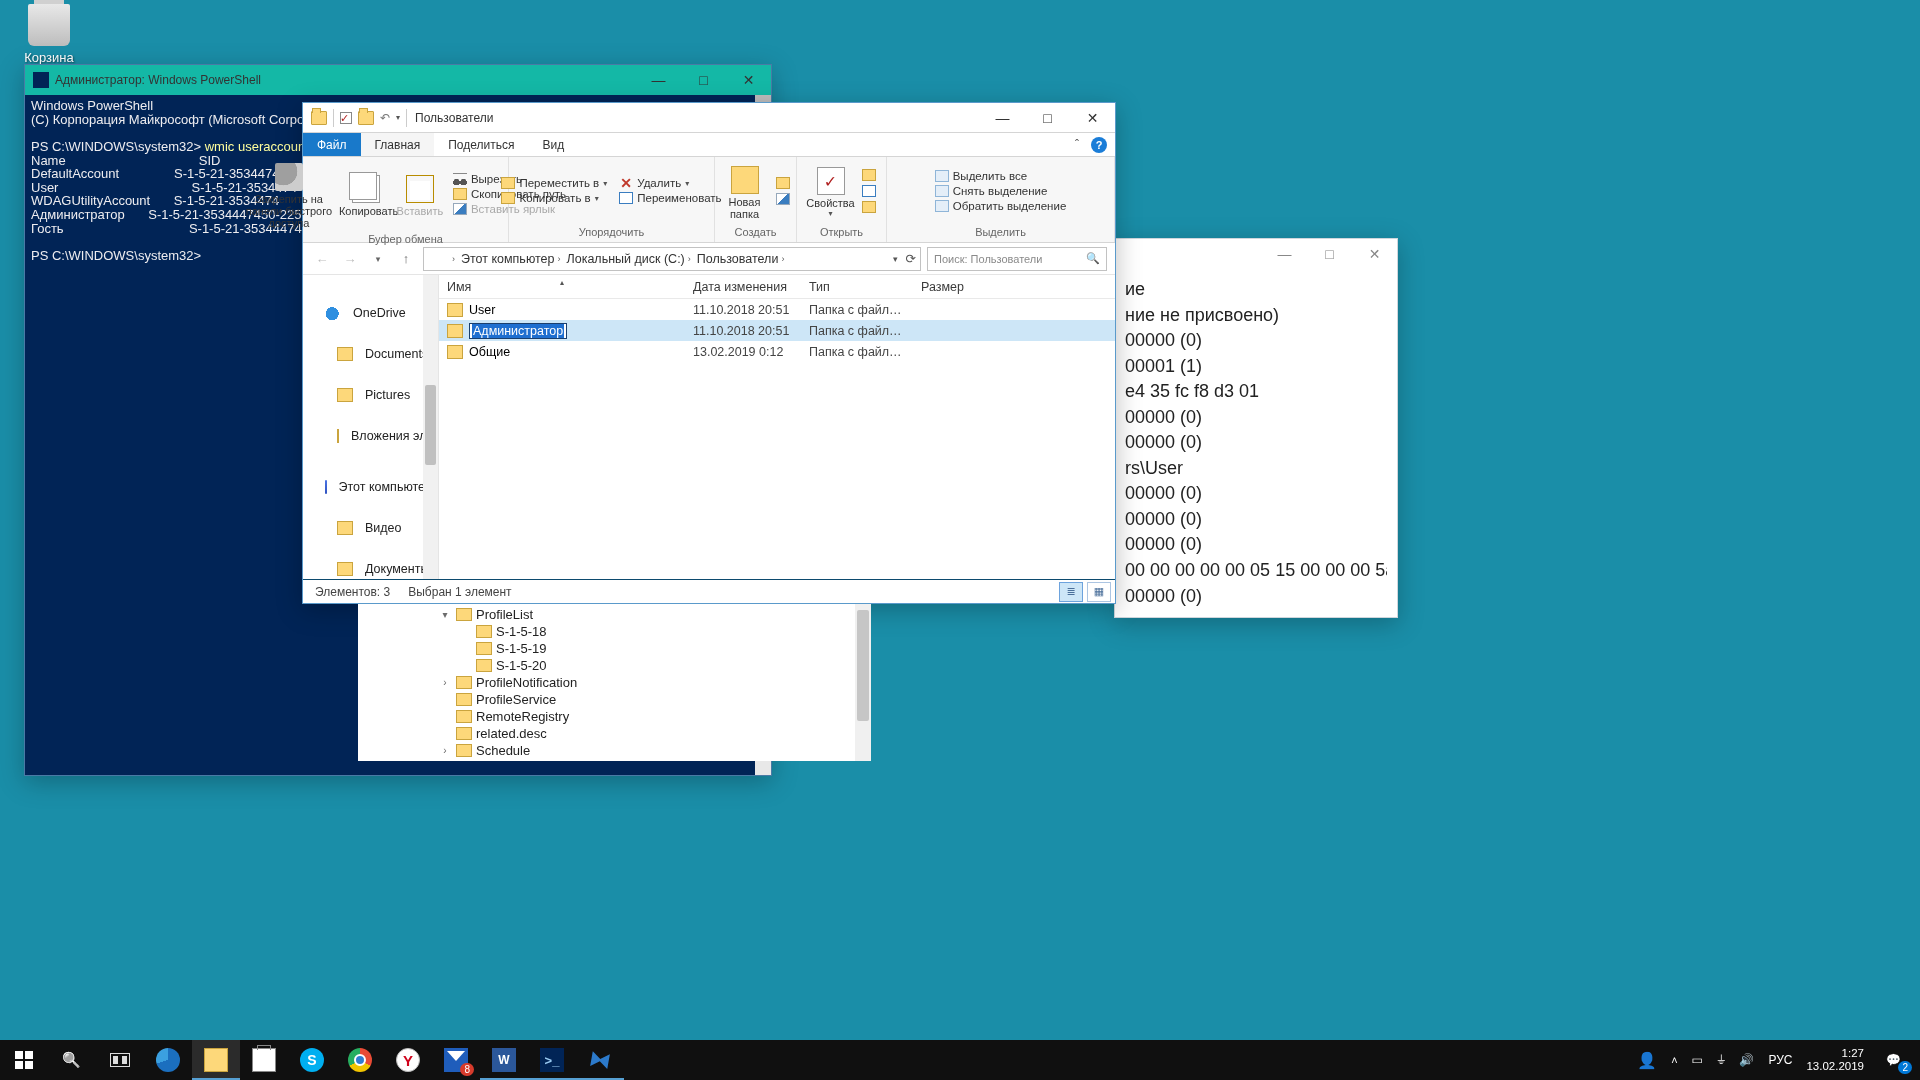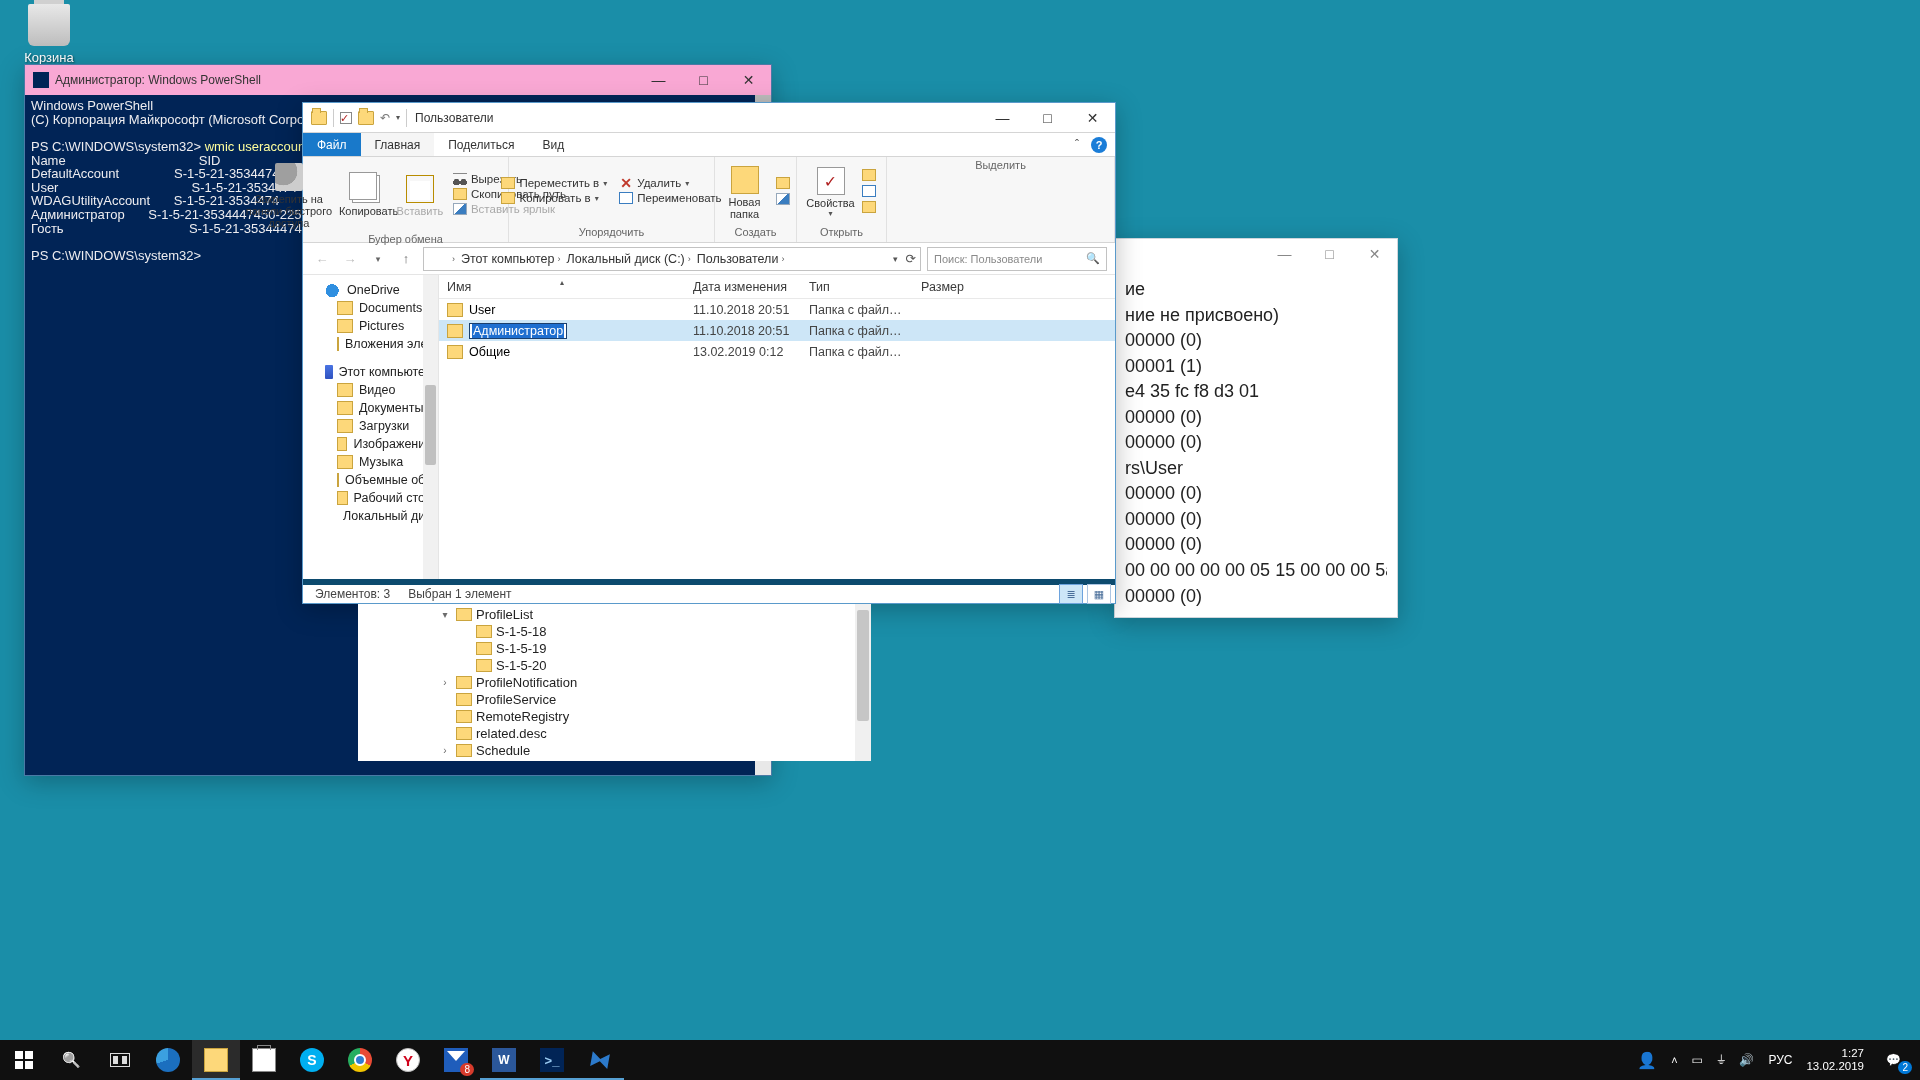--- a/index.html
+++ b/index.html
@@ -14,21 +14,21 @@
   
   .win { position: absolute; background: #fff; border: 1px solid #5a9acb; box-shadow: 0 6px 24px rgba(0,0,0,.25); display: flex; flex-direction: column; }
   .titlebar { height: 30px; display: flex; align-items: center; padding-left: 8px; font-size: 12px; color: #333; }
   .titlebar .ttl-icon { width: 16px; height: 16px; margin-right: 6px; display:inline-block; }
   .titlebar .title-text { flex: 1; }
   .winbtns { display: flex; }
   .winbtn { width: 45px; height: 30px; display:flex; align-items:center; justify-content:center; font-size:14px; color:#333; cursor:default; }
 
   
   .ps { left: 24px; top: 64px; width: 748px; height: 712px; border-color:#4a7aa5; }
-  .ps .titlebar { background:#f9a8d4; }
+  .ps .titlebar { background:#14b8a6; }
   .ps-body { flex:1; background:#012456; color:#eeedf0; font-family:Consolas,monospace; font-size:13px; padding:4px 6px; line-height:1.05; white-space:pre; overflow:hidden; position:relative; }
   .ps-cmd { color:#fefe9d; }
   .ps-scroll { position:absolute; right:0; top:0; bottom:0; width:16px; background:#e8e8e8; }
   .ps-scroll .thumb { position:absolute; top:0; left:0; right:0; height:40px; background:#bdbdbd; }
 
   
   .ex { left: 302px; top: 102px; width: 814px; height: 502px; }
   .ex .titlebar { background:#fff; border-bottom:1px solid #d5d5d5; }
   .qat { display:flex; align-items:center; gap:6px; }
   .qat .folder-ico { width:16px; height:14px; background:#fdd87a; border:1px solid #caa43e; border-radius:1px; position:relative; }
@@ -80,21 +80,21 @@
   .crumb { display:flex; align-items:center; padding:0 3px; }
   .crumb .car { font-size:9px; color:#555; margin-left:3px; }
   .addr-actions { display:flex; align-items:center; padding:0 4px; color:#555; gap:8px; }
   .search { width:180px; height:24px; border:1px solid #c2c2c2; display:flex; align-items:center; padding:0 6px; color:#8a8a8a; font-size:11px; }
   .search .mag{ margin-left:auto; }
 
   .ex-body { flex:1; display:flex; min-height:0; }
   .nav-pane { width:136px; border-right:1px solid #e5e5e5; overflow-y:auto; font-size:12.5px; color:#222; padding:6px 0; position:relative; }
   .nav-scroll { position:absolute; right:0; top:0; bottom:0; width:15px; background:#f1f1f1; }
   .nav-scroll .nthumb { position:absolute; left:2px; right:2px; top:110px; height:80px; background:#c0c0c0; border-radius:2px; }
-  .nav-item { padding:2px 6px 2px 22px; display:flex; align-items:center; gap:6px; white-space:nowrap; }
+  .nav-item { padding:2px 6px 2px 22px; display:flex; align-items:center; gap:12px; white-space:nowrap;margin-top:23px; }
   .nav-ico { width:16px; height:14px; }
   .ni-cloud { background:radial-gradient(circle at 45% 55%, #2f8fe0 0 55%, transparent 56%); }
   .ni-folder { background:#fdd87a; border:1px solid #caa43e; }
   .ni-pc { background:linear-gradient(#4a74e3,#2f52c0); border-radius:1px; }
   .ni-disk { background:linear-gradient(#cfd6de,#9aa4b1); border-radius:1px; }
 
   .file-pane { flex:1; display:flex; flex-direction:column; font-size:12.5px; }
   .cols { height:24px; border-bottom:1px solid #e9e9e9; display:flex; align-items:center; color:#3b3b3b; }
   .col { padding:0 8px; position:relative; }
   .col.name { width:246px; }
@@ -105,21 +105,21 @@
   .rows { flex:1; }
   .row { height:21px; display:flex; align-items:center; }
   .row.sel { background:#cde6f7; }
   .cell { padding:0 8px; overflow:hidden; text-overflow:ellipsis; white-space:nowrap; }
   .cell.name { width:246px; display:flex; align-items:center; gap:6px; }
   .cell.date { width:116px; color:#444; }
   .cell.type { width:112px; color:#444; }
   .rename-box { border:1px solid #1a3f6d; background:#fff; padding:0 2px; min-width:86px; }
   .rename-sel { background:#1f6fd0; color:#fff; padding:0 1px; }
 
-  .statusbar { height:24px; border-top:6px solid #0c4a6e; display:flex; align-items:center; font-size:12px; color:#444; padding-left:12px;justify-content:center; }
+  .statusbar { height:24px; border-top:1px solid #0c4a6e; display:flex; align-items:center; font-size:12px; color:#444; padding-left:12px;justify-content:center; }
   .statusbar .right { margin-left:auto; display:flex; }
   .view-btn { width:24px; height:20px; border:1px solid #acc5e2; margin-right:4px; display:flex; align-items:center; justify-content:center; font-size:11px; color:#4a6f9a; }
   .view-btn.active { background:#cde6f7; border-color:#6da3dd; }
 
   
   .reg { left: 1114px; top: 238px; width: 284px; height: auto; border:1px solid #cfd6dc; background:#fff; }
   .reg .titlebar { background:#fff; color:#999; justify-content:flex-end; }
   .reg .body { padding:8px 10px; font-size:18px; color:#222; line-height:1.42; }
   .reg .line { white-space:nowrap; overflow:hidden; }
   .reg .winbtn { color:#888; }
@@ -328,20 +328,36 @@
         <div class="rcol" style="gap:4px;">
           <span class="mini-ico mi-move"></span>
           <span class="mini-ico mi-ren"></span>
           <span class="mini-ico mi-path"></span>
         </div>
       </div>
       <div class="rgroup-label">Открыть</div>
     </div>
 
     <div class="rgroup" style="flex:1">
+      <div class="rgroup-items">
+        <div class="rcol">
+          <div class="rsmall">
+              <span class="mini-ico mi-selall"></span>
+              <span>Выделить все</span>
+            </div>
+          <div class="rsmall">
+              <span class="mini-ico mi-selnone"></span>
+              <span>Снять выделение</span>
+            </div>
+          <div class="rsmall">
+              <span class="mini-ico mi-selinv"></span>
+              <span>Обратить выделение</span>
+            </div>
+        </div>
+      </div>
       <div class="rgroup-label">Выделить</div>
     </div>
   </div>
 
   <div class="addr">
     <div class="navb dis">←</div>
     <div class="navb dis">→</div>
     <div class="navb" style="font-size:9px">▾</div>
     <div class="navb">↑</div>
     <div class="addr-box">

